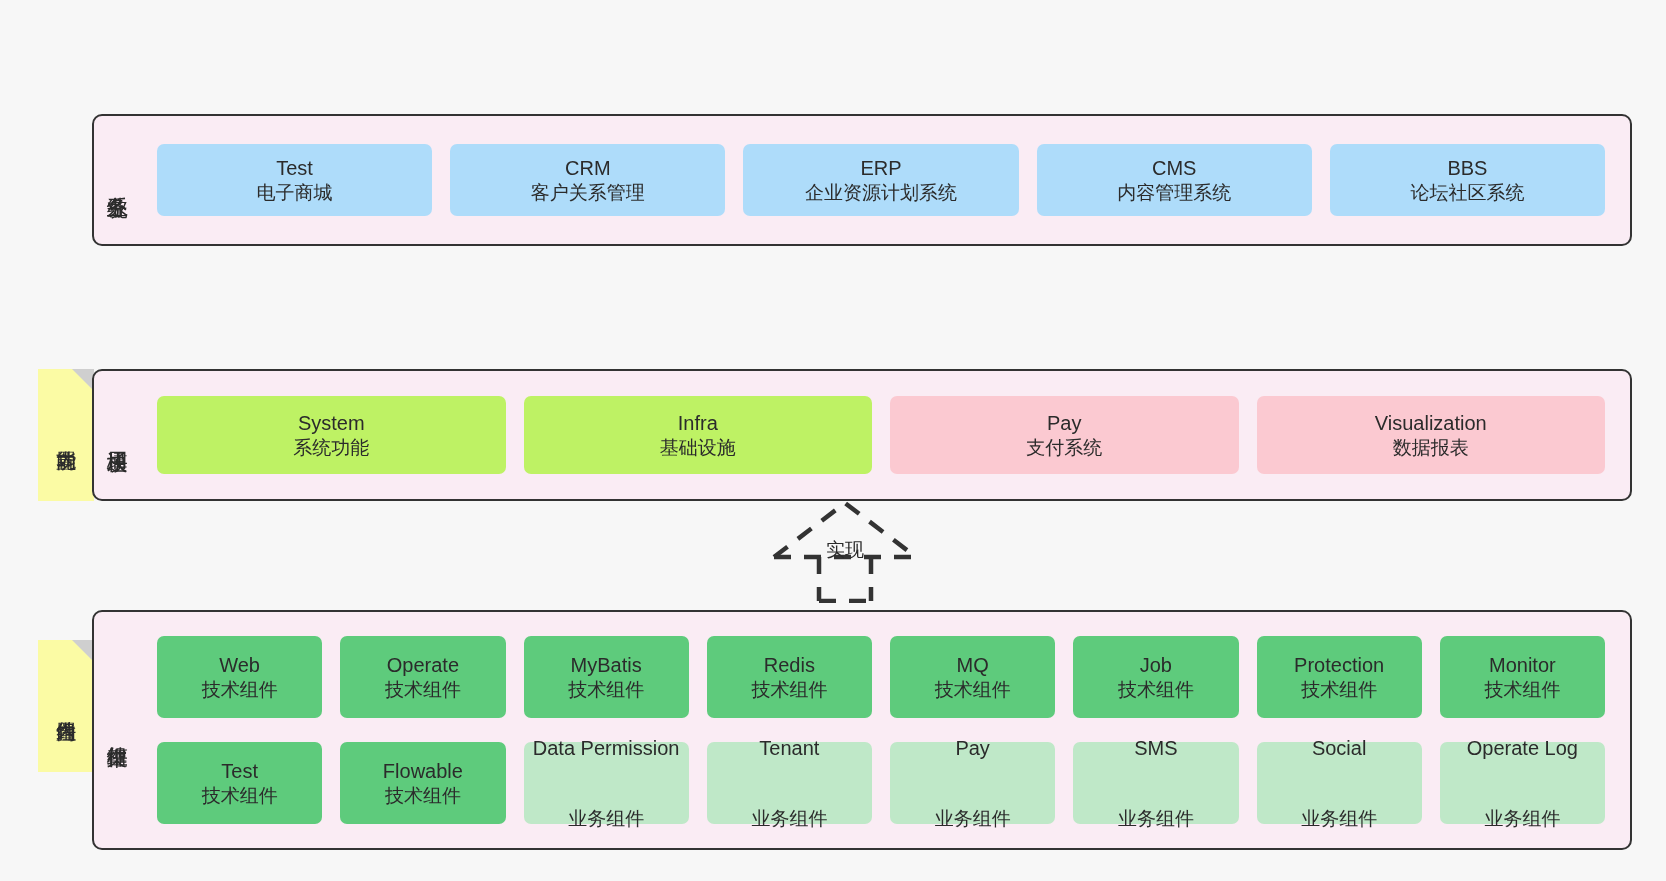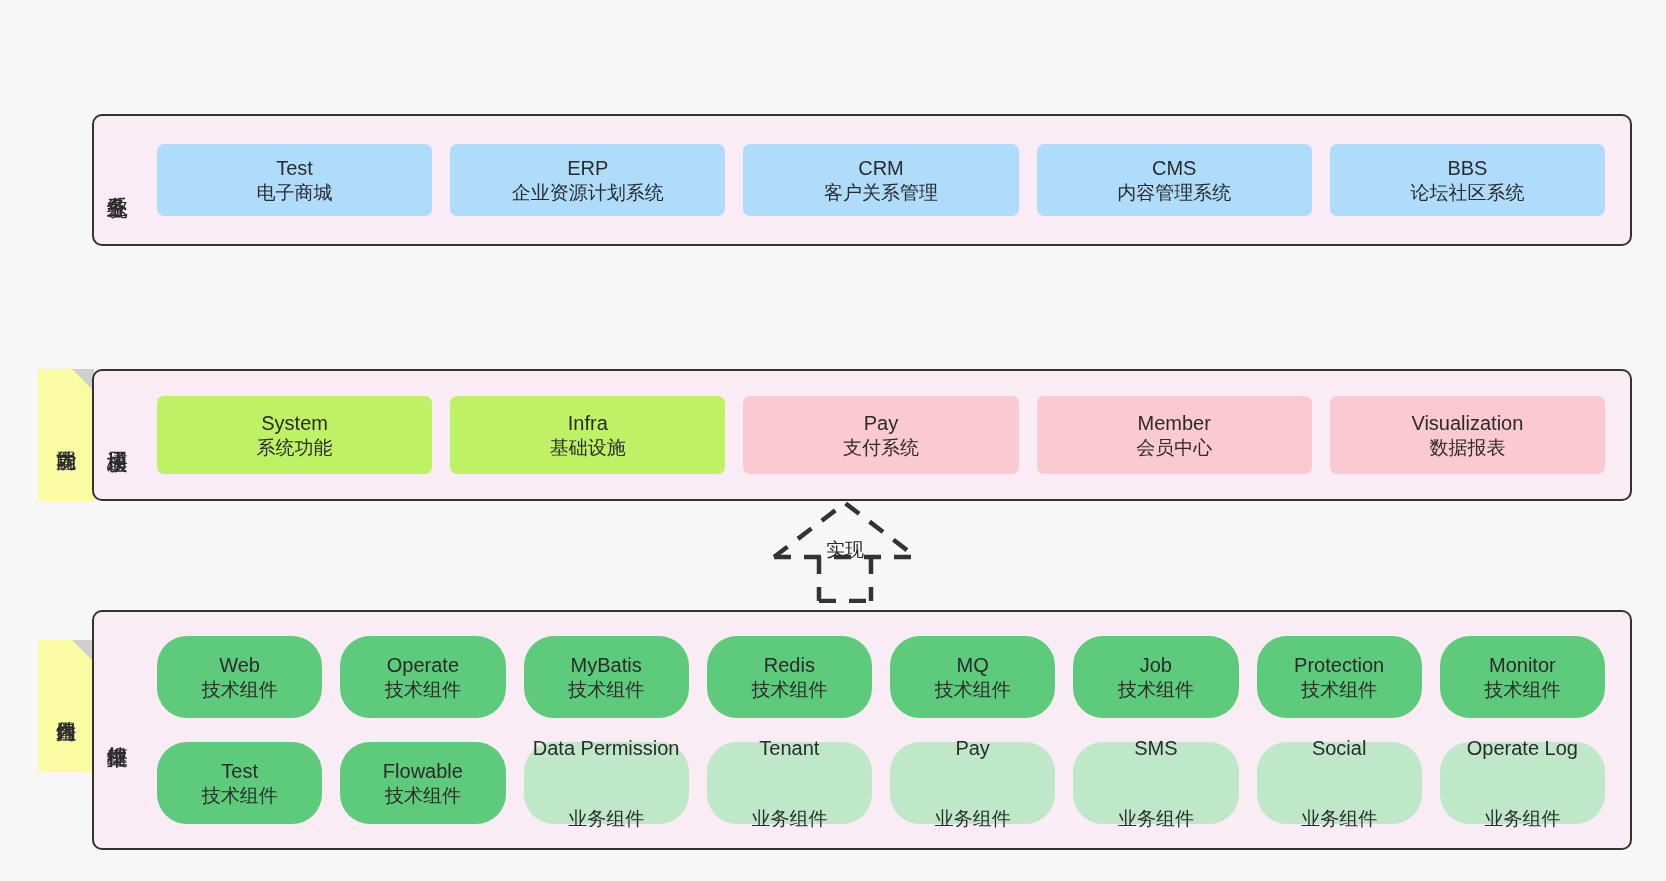--- a/index.html
+++ b/index.html
@@ -84,21 +84,21 @@
   .fill-green-dark  { background: #5ecb7c; }
   .fill-green-light { background: #bfe8c8; gap: 47px; }
 
   
   #layer-business { left: 92px;  top: 114px; width: 1540px; height: 132px; }
   #layer-modules  { left: 92px;  top: 369px; width: 1540px; height: 132px; }
   #layer-framework{ left: 92px;  top: 610px; width: 1540px; height: 240px; }
 
   #layer-business  .box { height: 72px; }
   #layer-modules   .box { height: 78px; }
-  #layer-framework .box { height: 82px; border-radius: 30px; }
+  #layer-framework .box { height: 82px; }
   #layer-framework .row + .row { margin-top: 24px; }
 
   
   .sticky {
     position: absolute;
     width: 56px;
     background: #fbfba4;
     display: flex;
     align-items: center;
     justify-content: center;
@@ -146,28 +146,28 @@
     <div class="layer-body">
       <div class="row">
         <div class="cell">
           <div class="box fill-blue">
             <span class="t1">Test</span>
             <span class="t2">电子商城</span>
           </div>
         </div>
         <div class="cell">
           <div class="box fill-blue">
+            <span class="t1">CRM</span>
+            <span class="t2">客户关系管理</span>
+          </div>
+        </div>
+        <div class="cell">
+          <div class="box fill-blue">
             <span class="t1">ERP</span>
             <span class="t2">企业资源计划系统</span>
-          </div>
-        </div>
-        <div class="cell">
-          <div class="box fill-blue">
-            <span class="t1">CRM</span>
-            <span class="t2">客户关系管理</span>
           </div>
         </div>
         <div class="cell">
           <div class="box fill-blue">
             <span class="t1">CMS</span>
             <span class="t2">内容管理系统</span>
           </div>
         </div>
         <div class="cell">
           <div class="box fill-blue">
@@ -198,26 +198,20 @@
         <div class="cell">
           <div class="box fill-red">
             <span class="t1">Infra</span>
             <span class="t2">基础设施</span>
           </div>
         </div>
         <div class="cell">
           <div class="box fill-pink">
             <span class="t1">Pay</span>
             <span class="t2">支付系统</span>
-          </div>
-        </div>
-        <div class="cell">
-          <div class="box fill-pink">
-            <span class="t1">Member</span>
-            <span class="t2">会员中心</span>
           </div>
         </div>
         <div class="cell">
           <div class="box fill-pink">
             <span class="t1">Visualization</span>
             <span class="t2">数据报表</span>
           </div>
         </div>
       </div>
     </div>

